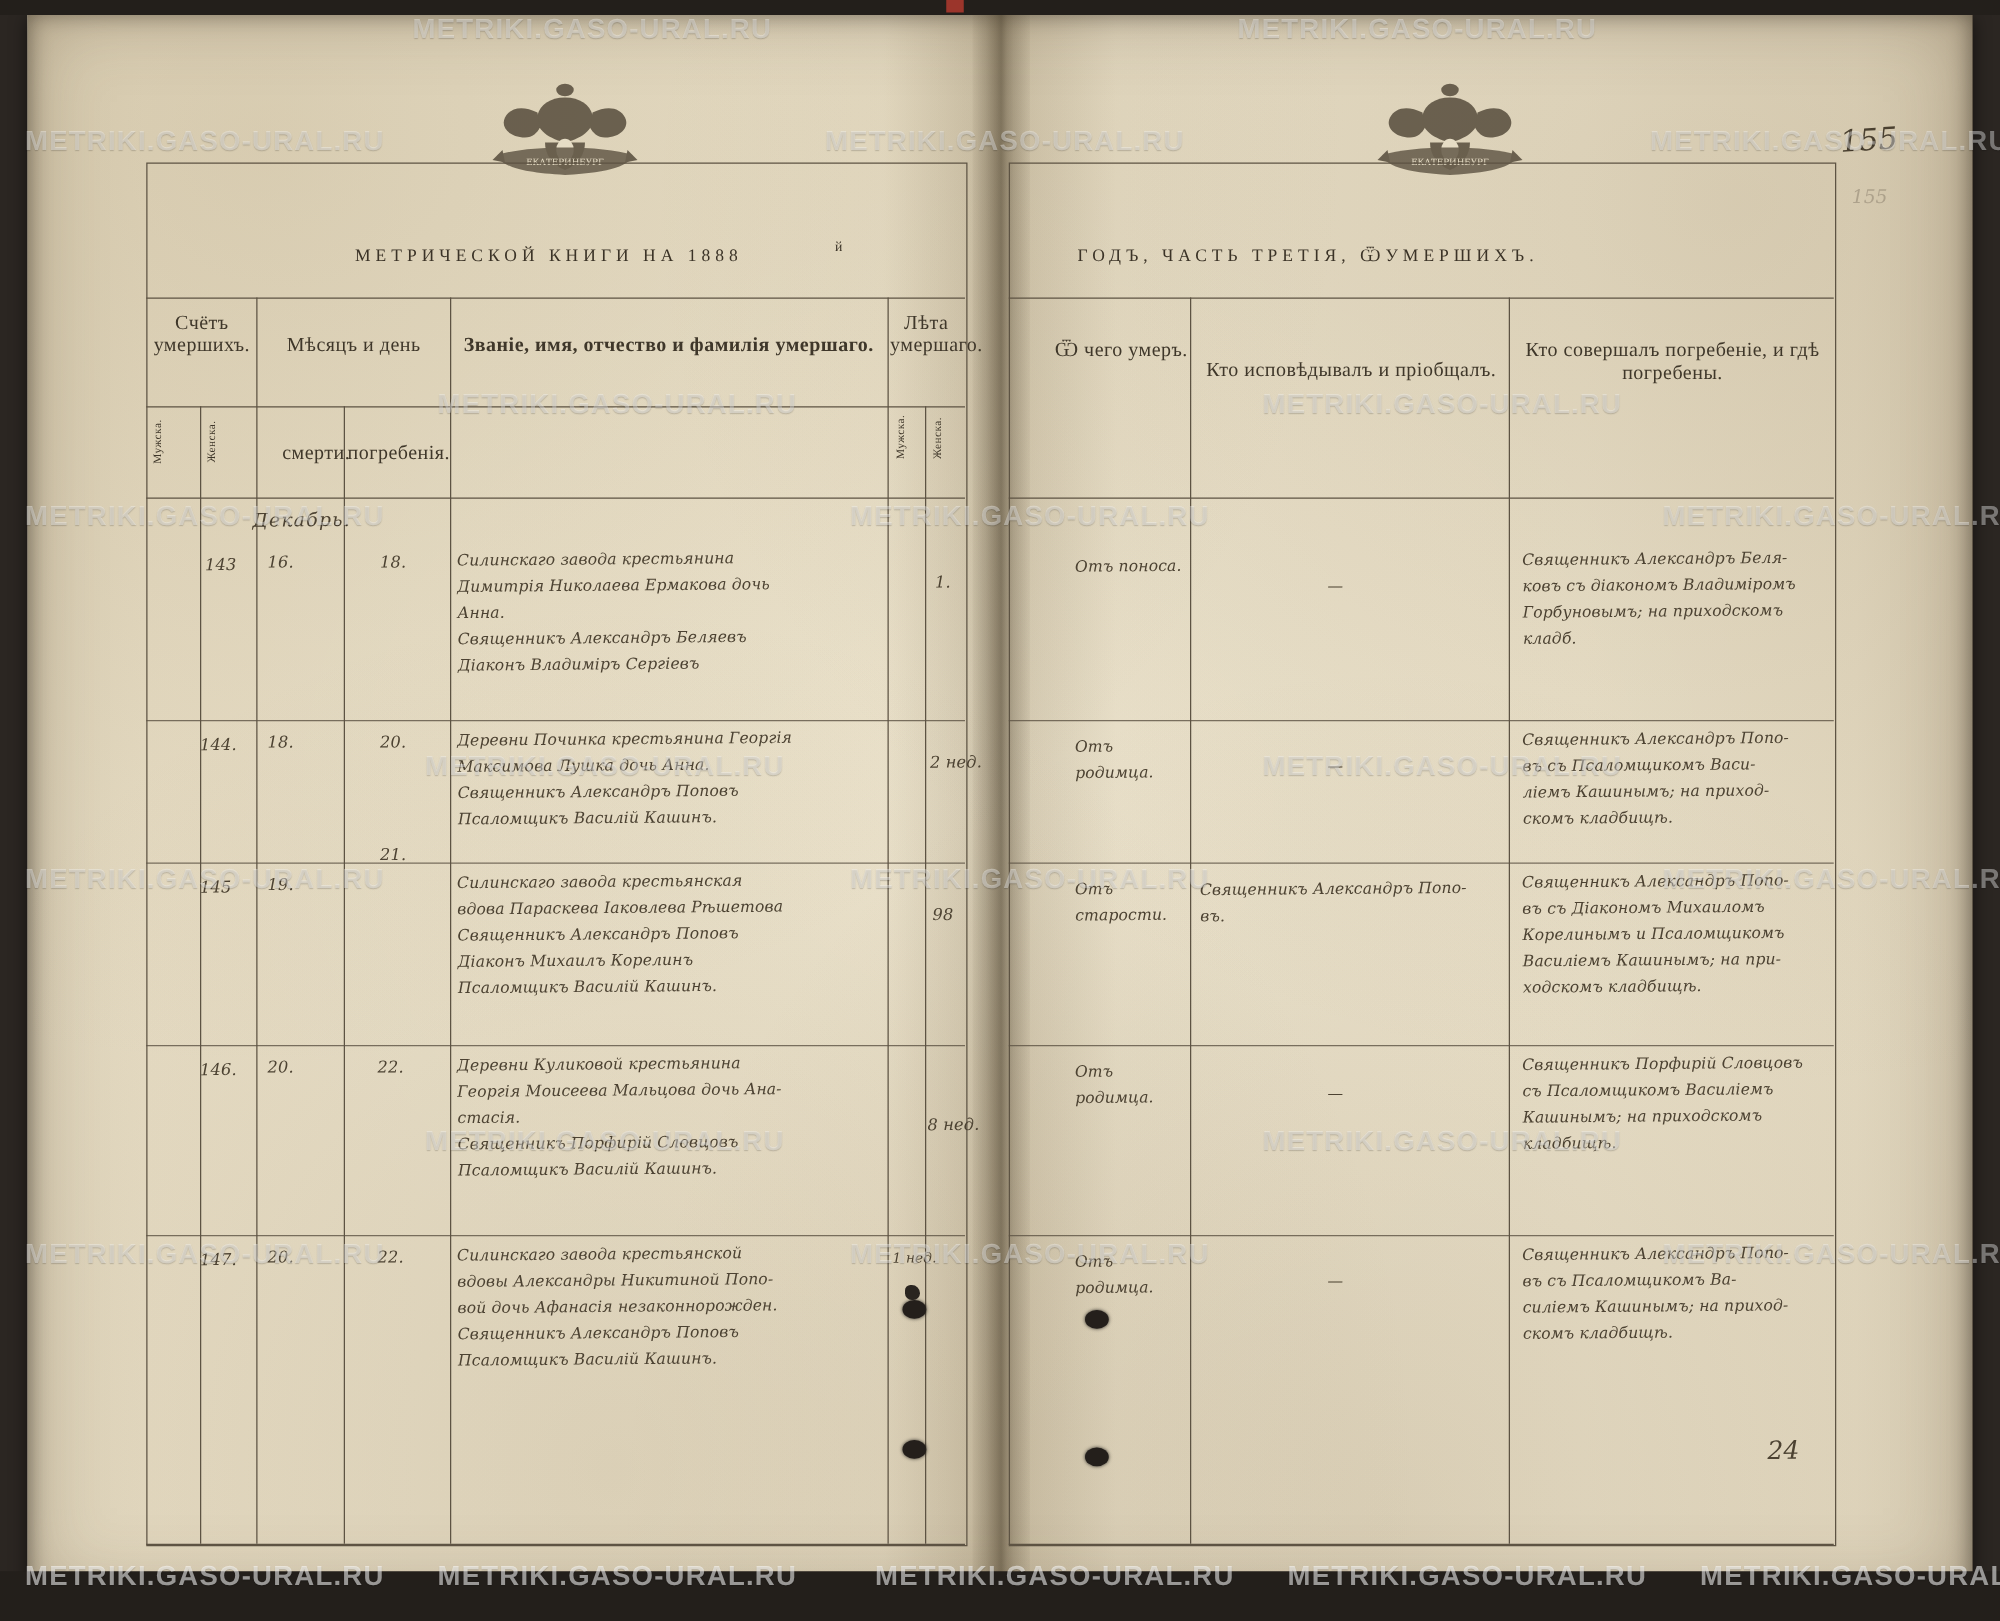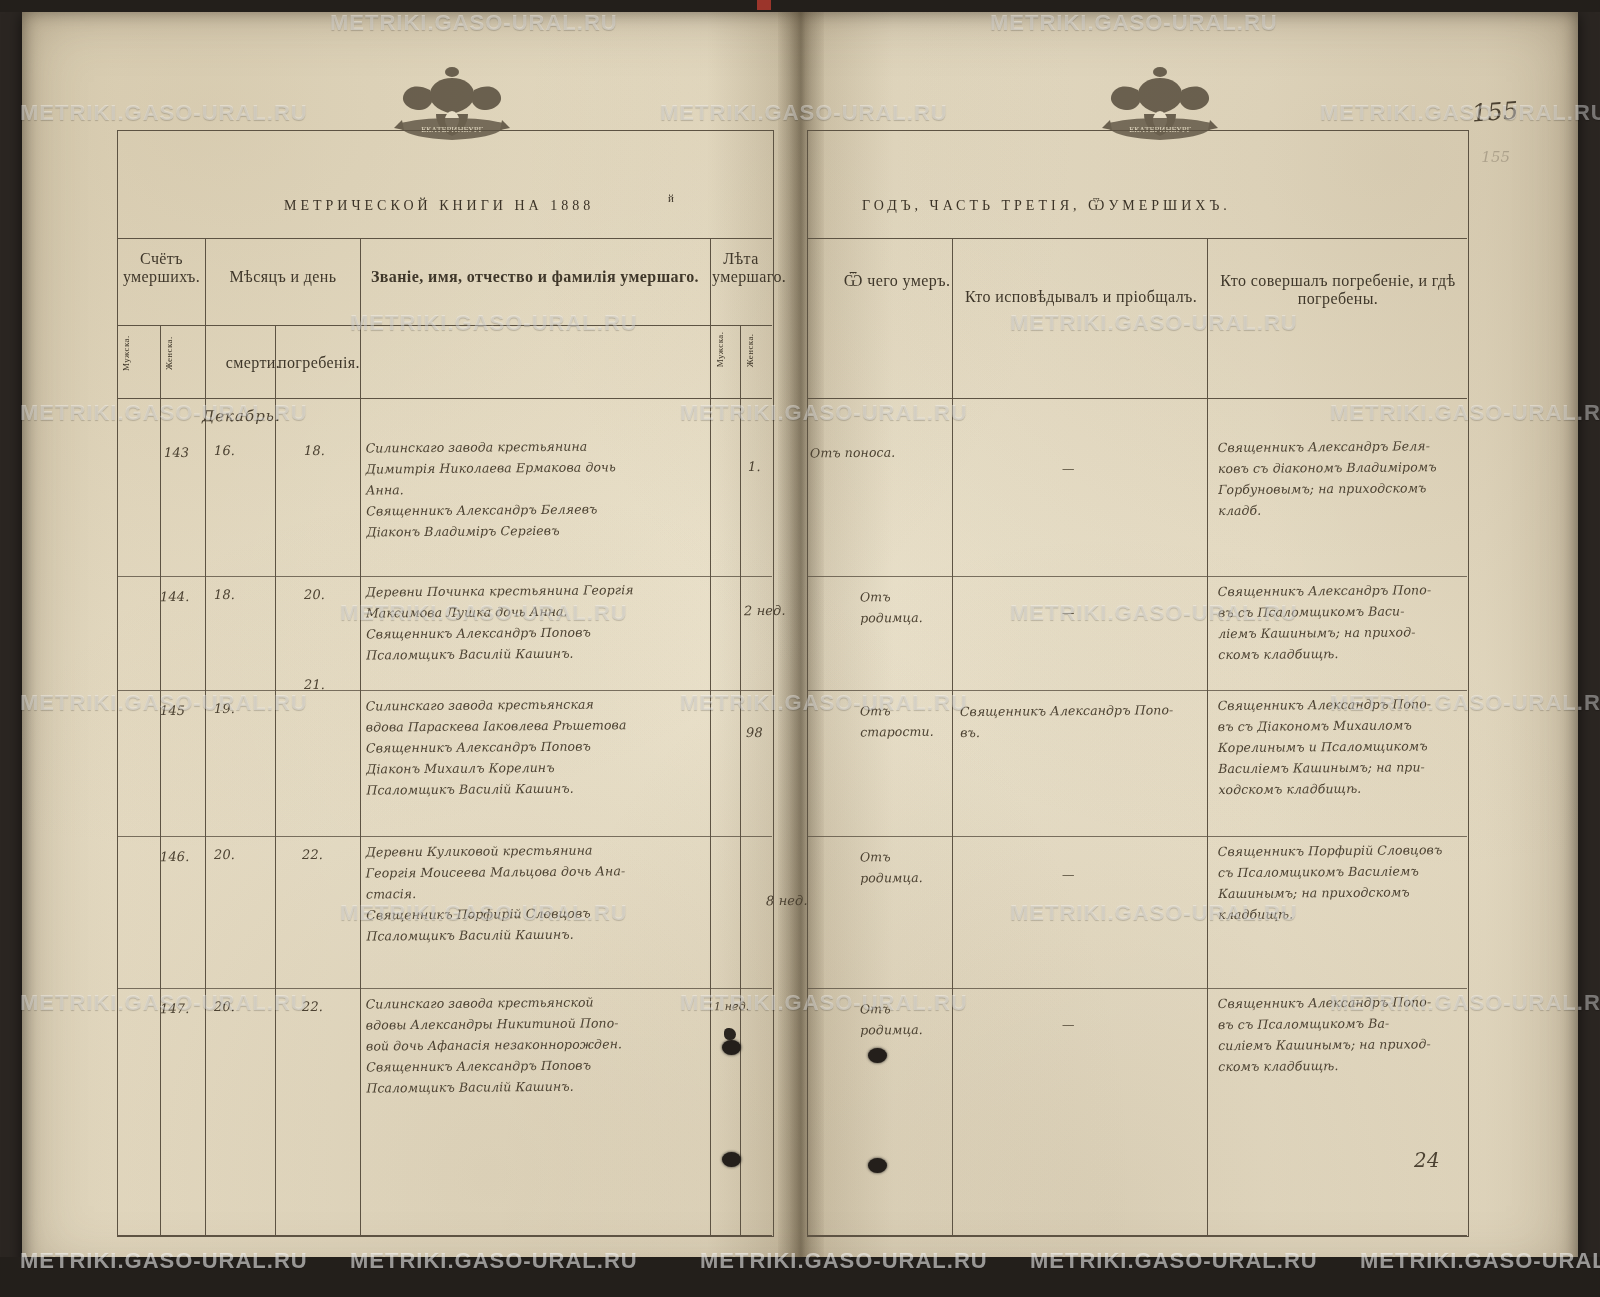--- a/index.html
+++ b/index.html
@@ -219,21 +219,21 @@
     <div class="hline" style="left:95px;top:826px;width:655px;opacity:.8;"></div>
 
     <div class="hw num" style="left:138px;top:836px;">146.</div>
     <div class="hw num" style="left:192px;top:834px;">20.</div>
     <div class="hw num" style="left:280px;top:834px;">22.</div>
     <div class="hw" style="left:344px;top:830px;width:342px;">Деревни Куликовой крестьянина
 Георгія Моисеева Мальцова дочь Ана-
 стасія.
    Священникъ Порфирій Словцовъ
    Псаломщикъ Василій Кашинъ.</div>
-    <div class="hw num" style="left:720px;top:880px;margin-left:24px;">8 нед.</div>
+    <div class="hw num" style="left:720px;top:880px;">8 нед.</div>
     <div class="hline" style="left:95px;top:978px;width:655px;opacity:.8;"></div>
 
     <div class="hw num" style="left:138px;top:988px;">147.</div>
     <div class="hw num" style="left:192px;top:986px;">20.</div>
     <div class="hw num" style="left:280px;top:986px;">22.</div>
     <div class="hw" style="left:344px;top:982px;width:342px;">Силинскаго завода крестьянской
 вдовы Александры Никитиной Попо-
 вой дочь Афанасія незаконнорожден.
    Священникъ Александръ Поповъ
    Псаломщикъ Василій Кашинъ.</div>
@@ -267,21 +267,21 @@
     <div class="hline" style="left:785px;top:228px;width:660px;"></div>
     <div class="hline" style="left:785px;top:388px;width:660px;"></div>
 
     <div class="vline" style="left:930px;top:228px;height:997px;"></div>
     <div class="vline" style="left:1185px;top:228px;height:997px;"></div>
 
     <div class="hdr-label" style="left:820px;top:262px;width:110px;">Ѿ чего умеръ.</div>
     <div class="hdr-label" style="left:935px;top:278px;width:248px;">Кто исповѣдывалъ и пріобщалъ.</div>
     <div class="hdr-label" style="left:1190px;top:262px;width:252px;">Кто совершалъ погребеніе, и гдѣ погребены.</div>
 
-    <div class="hw" style="left:788px;top:432px;width:88px;">Отъ поноса.</div>
+    <div class="hw" style="left:838px;top:432px;width:88px;">Отъ поноса.</div>
     <div class="hw" style="left:1196px;top:426px;width:244px;">Священникъ Александръ Беля-
 ковъ съ діакономъ Владиміромъ
 Горбуновымъ; на приходскомъ
 кладб.</div>
     <div class="hline" style="left:785px;top:566px;width:660px;opacity:.8;"></div>
 
     <div class="hw" style="left:838px;top:576px;width:92px;">Отъ родимца.</div>
     <div class="hw" style="left:1196px;top:570px;width:244px;">Священникъ Александръ Попо-
 въ съ Псаломщикомъ Васи-
 ліемъ Кашинымъ; на приход-

